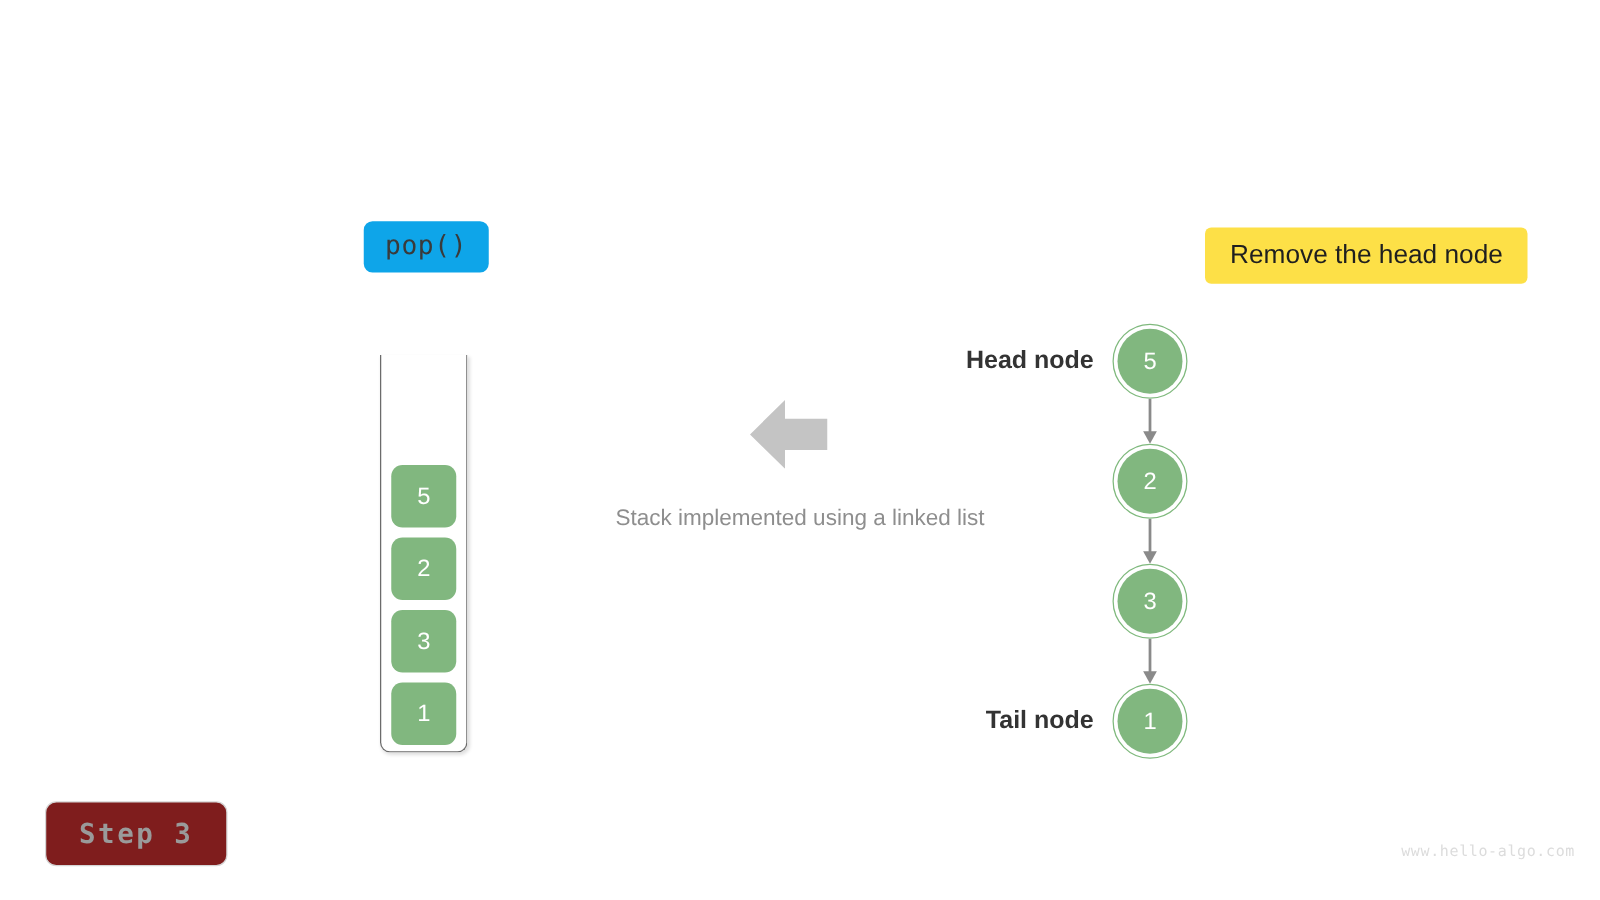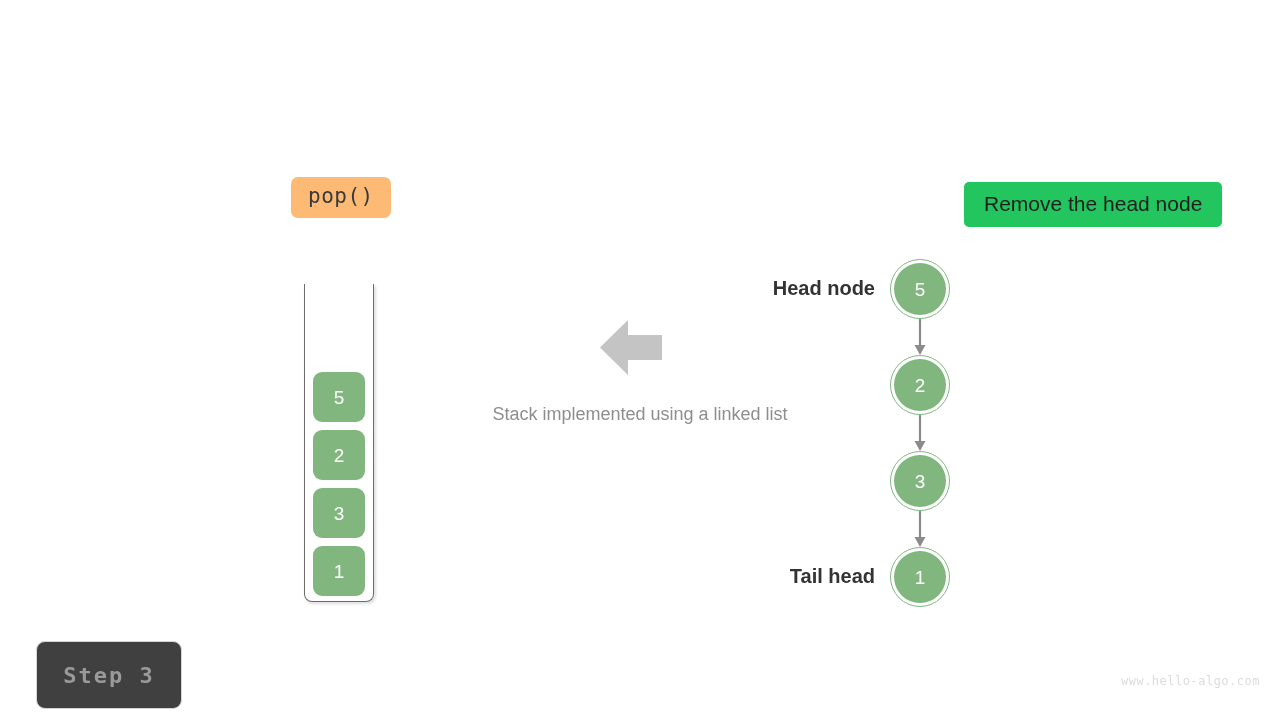--- a/index.html
+++ b/index.html
@@ -19,53 +19,53 @@
     position: absolute;
     inset: 0;
   }
 
   
   .op-badge {
     position: absolute;
     left: 291px;
     top: 177px;
     padding: 9px 17px 11px 17px;
-    background: #fdba74;
+    background: #0ea5e9;
     border-radius: 7px;
     font-family: "DejaVu Sans Mono", "Liberation Mono", monospace;
     font-size: 21px;
     color: #3a3a3a;
     letter-spacing: 0.5px;
     line-height: 1;
     white-space: nowrap;
   }
 
   .action-badge {
     position: absolute;
     left: 964px;
     top: 182px;
     padding: 11px 20px 13px 20px;
-    background: #22c55e;
+    background: #fde047;
     border-radius: 5px;
     font-size: 21px;
     color: #1f1f1f;
     line-height: 1;
     white-space: nowrap;
   }
 
   .step-badge {
     position: absolute;
     left: 36px;
     top: 641px;
     width: 146px;
-    height: 68px;
+    height: 52px;
     box-sizing: border-box;
     border: 1.5px solid #d5d5d5;
     border-radius: 9px;
-    background: #404040;
+    background: #7f1d1d;
     display: flex;
     align-items: center;
     justify-content: center;
     font-family: "DejaVu Sans Mono", "Liberation Mono", monospace;
     font-size: 22px;
     font-weight: bold;
     color: #9a9a9a;
     letter-spacing: 2px;
   }
 
@@ -232,20 +232,20 @@
         <div class="ll-core">2</div>
       </div>
       <div class="ll-node" style="top: 451px;">
         <div class="ll-ring"></div>
         <div class="ll-core">3</div>
       </div>
       <div class="ll-node" style="top: 547px;">
         <div class="ll-ring"></div>
         <div class="ll-core">1</div>
       </div>
-      <div class="ll-label" style="top: 565px; right: 405px;">Tail head</div>
+      <div class="ll-label" style="top: 565px; right: 405px;">Tail node</div>
     </div>
 
   <div class="step-badge">Step 3</div>
 
   <div class="watermark">www.hello-algo.com</div>
 
 </div>
 
 </body></html>

